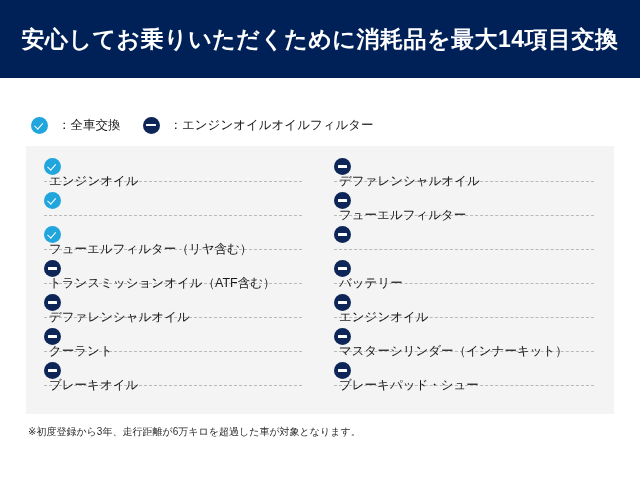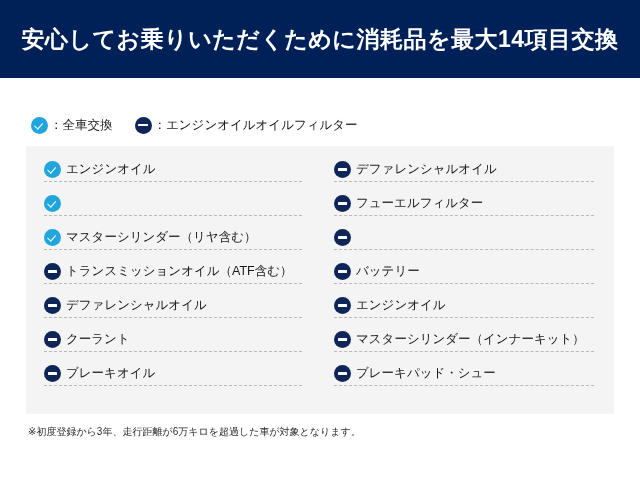--- a/index.html
+++ b/index.html
@@ -54,21 +54,21 @@
     display: flex;
     align-items: center;
     white-space: nowrap;
   }
   .legend-entry + .legend-entry {
     margin-left: 22px;
   }
   .legend-label {
     font-size: 12.5px;
     color: #1a1a1a;
-    margin-left: 2px;
+    margin-left: 10px;
     line-height: 1;
   }
 
   
   .icon {
     display: inline-block;
     width: 17px;
     height: 17px;
     border-radius: 50%;
     position: relative;
@@ -128,24 +128,24 @@
     padding-left: 18px;
     padding-right: 18px;
   }
   .column-right {
     width: 294px;
     padding-left: 14px;
     padding-right: 20px;
   }
   .item-row {
     display: flex;
-    align-items: center;
     height: 23px;
     border-bottom: 1px dashed #b9b9b9;
     margin-bottom: 10px;
+    flex-direction: column;
   }
   .item-row:last-child {
     margin-bottom: 0;
   }
   .item-label {
     font-size: 12.5px;
     color: #1a1a1a;
     margin-left: 5px;
     line-height: 1;
     white-space: nowrap;
@@ -188,21 +188,21 @@
       <div class="column column-left">
         <div class="item-row">
           <span class="icon icon-check"></span>
           <span class="item-label">エンジンオイル</span>
         </div>
         <div class="item-row">
           <span class="icon icon-check"></span>
         </div>
         <div class="item-row">
           <span class="icon icon-check"></span>
-          <span class="item-label">マスターシリンダー（リヤ含む）</span>
+          <span class="item-label">フューエルフィルター（リヤ含む）</span>
         </div>
         <div class="item-row">
           <span class="icon icon-minus"></span>
           <span class="item-label">トランスミッションオイル（ATF含む）</span>
         </div>
         <div class="item-row">
           <span class="icon icon-minus"></span>
           <span class="item-label">デファレンシャルオイル</span>
         </div>
         <div class="item-row">

